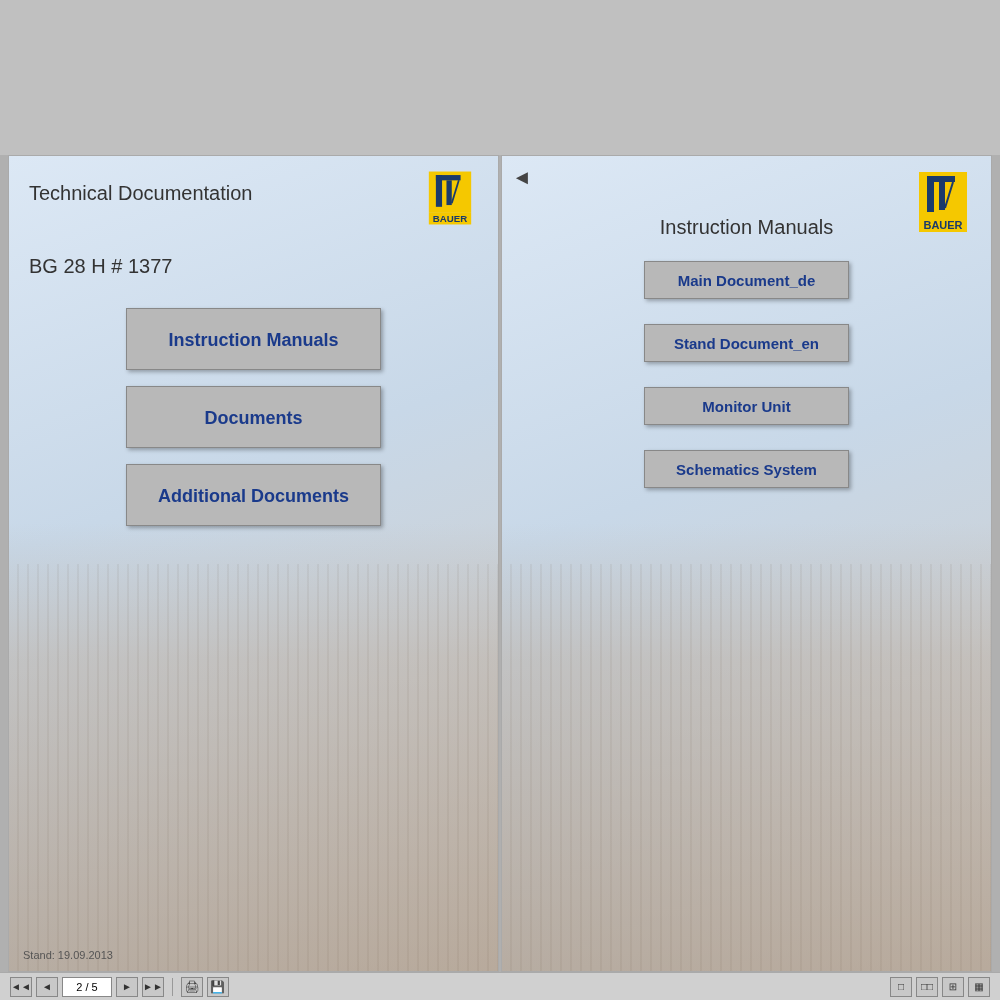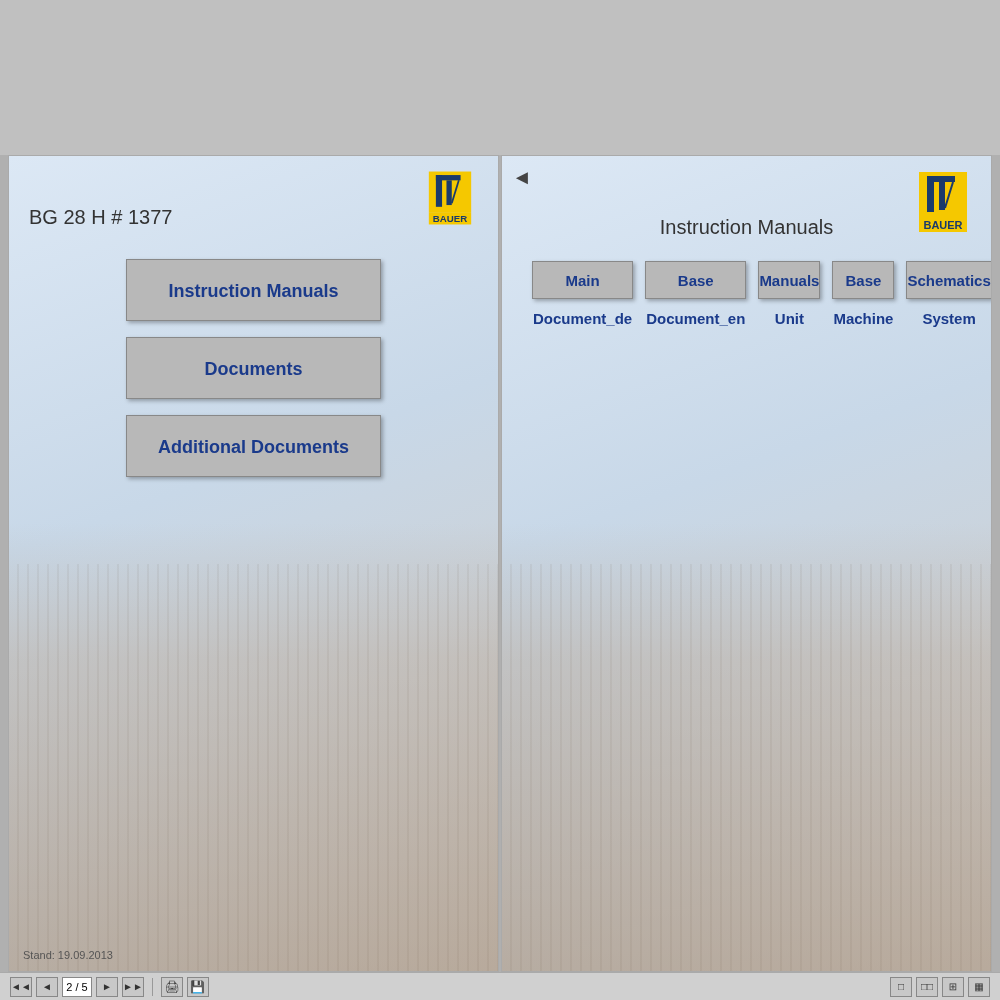--- a/index.html
+++ b/index.html
@@ -172,22 +172,23 @@
     .section-title {
       font-size: 20px;
       color: #333;
       margin-top: 60px;
       text-align: center;
     }
 
     
     .doc-buttons {
       display: flex;
-      align-items: center;
-      gap: 12px;
+      flex-direction: column;
+      align-items: center;
+      gap: 25px;
       margin-top: 22px;
       padding: 0 30px;
     }
 
     .doc-btn {
       width: 205px;
       height: 38px;
       background: #b8b8b8;
       border: 1px solid #888;
       cursor: pointer;
@@ -218,21 +219,21 @@
       border: 1px solid #888;
       cursor: pointer;
       display: flex;
       align-items: center;
       justify-content: center;
       font-size: 10px;
       color: #333;
     }
 
     .page-input {
-      width: 30px;
+      width: 50px;
       height: 20px;
       border: 1px solid #888;
       background: white;
       text-align: center;
       font-size: 11px;
       padding: 0 2px;
     }
 
     .toolbar-sep {
       width: 1px;
@@ -276,20 +277,23 @@
 
           <rect x="30" y="14" width="6" height="28" fill="#1a3a6b"></rect>
 
           <line x1="44" y1="14" x2="36" y2="40" stroke="#1a3a6b" stroke-width="2"></line>
           <rect x="10" y="50" width="48" height="14" fill="#f5c800"></rect>
           <text x="34" y="61" text-anchor="middle" font-size="11" font-weight="bold" fill="#1a3a6b" font-family="Arial">BAUER</text>
         </svg>
       </div>
 
       <div class="page-content">
+        <div class="left-header">
+          <div class="tech-doc-title">Technical Documentation</div>
+        </div>
 
         <div class="machine-id">BG 28 H # 1377</div>
 
         <div class="nav-buttons">
           <button class="nav-btn">Instruction Manuals</button>
           <button class="nav-btn">Documents</button>
           <button class="nav-btn">Additional Documents</button>
         </div>
       </div>
 
@@ -312,23 +316,22 @@
           <rect x="10" y="50" width="48" height="14" fill="#f5c800"></rect>
           <text x="34" y="61" text-anchor="middle" font-size="11" font-weight="bold" fill="#1a3a6b" font-family="Arial">BAUER</text>
         </svg>
       </div>
 
       <div class="page-content">
         <div class="section-title">Instruction Manuals</div>
 
         <div class="doc-buttons">
           <button class="doc-btn">Main Document_de</button>
-          <button class="doc-btn">Base Document_en</button>
-          <button class="doc-btn">Manuals Unit</button>
-          <button class="doc-btn">Base Machine</button>
+          <button class="doc-btn">Stand Document_en</button>
+          <button class="doc-btn">Monitor Unit</button>
           <button class="doc-btn">Schematics System</button>
         </div>
       </div>
     </div>
   </div>
 
   <div class="bottom-toolbar">
     <button class="toolbar-btn" title="First page">◄◄</button>
     <button class="toolbar-btn" title="Previous page">◄</button>
     <input class="page-input" type="text" value="2 / 5" style="">

